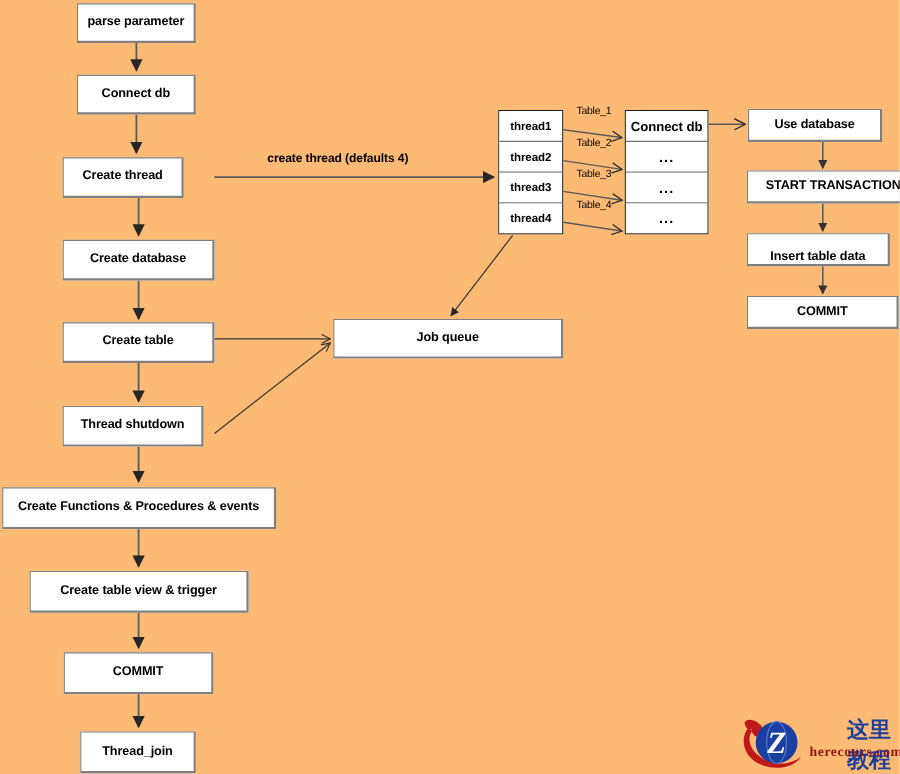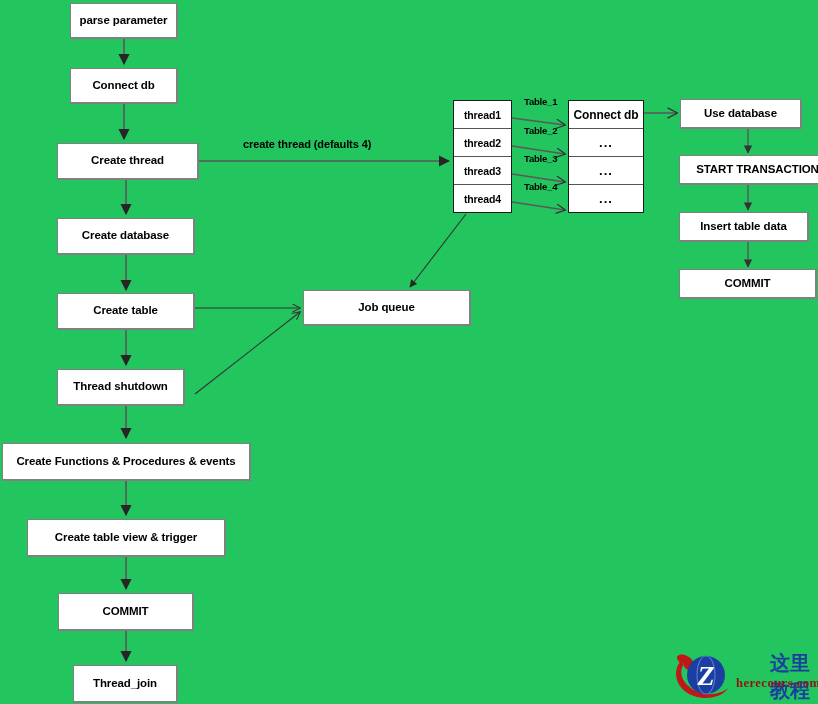--- a/index.html
+++ b/index.html
@@ -8,21 +8,21 @@
     padding: 0;
     background: #ffffff;
   }
   body {
     font-family: "Liberation Sans", sans-serif;
   }
   #canvas {
     position: relative;
     width: 818px;
     height: 704px;
-    background: #22c55e;
+    background: #fdba74;
     overflow: hidden;
   }
   .node {
     position: absolute;
     box-sizing: border-box;
     background: #ffffff;
     border: 1px solid #4d4d4d;
     display: flex;
     align-items: center;
     justify-content: center;
@@ -67,21 +67,21 @@
     position: absolute;
     font-size: 11px;
     font-weight: bold;
     color: #000000;
     white-space: nowrap;
     letter-spacing: -0.1px;
   }
   .small-label {
     position: absolute;
     font-size: 9.5px;
-    font-weight: bold;
+    font-weight: normal;
     color: #000000;
     white-space: nowrap;
     letter-spacing: -0.2px;
   }
   svg.wires {
     position: absolute;
     left: 0; top: 0;
     width: 818px;
     height: 704px;
     pointer-events: none;
@@ -170,21 +170,21 @@
   </svg>
 
   <div class="node shadow" style="left:70px; top:3px; width:108px; height:36px;">
     <span>parse parameter</span>
   </div>
 
   <div class="node shadow" style="left:70px; top:68px; width:108px; height:36px;">
     <span>Connect db</span>
   </div>
 
-  <div class="node shadow" style="left:57px; top:143px; width:142px; height:37px;">
+  <div class="node shadow" style="left:57px; top:143px; width:110px; height:37px;">
     <span>Create thread</span>
   </div>
 
   <div class="node shadow" style="left:57px; top:218px; width:138px; height:37px;">
     <span>Create database</span>
   </div>
 
   <div class="node shadow" style="left:57px; top:293px; width:138px; height:37px;">
     <span>Create table</span>
   </div>
@@ -202,21 +202,21 @@
   </div>
 
   <div class="node shadow" style="left:58px; top:593px; width:136px; height:38px;">
     <span>COMMIT</span>
   </div>
 
   <div class="node shadow" style="left:73px; top:665px; width:105px; height:38px;">
     <span>Thread_join</span>
   </div>
 
-  <div class="node shadow" style="left:303px; top:290px; width:168px; height:36px;">
+  <div class="node shadow" style="left:303px; top:290px; width:209px; height:36px;">
     <span>Job queue</span>
   </div>
 
   <div class="edge-label" style="left:243px; top:138px;">create thread (defaults 4)</div>
 
   <div class="stack" style="left:453px; top:100px; width:59px; height:113px;">
     <div class="stack-cell">thread1</div>
     <div class="stack-cell">thread2</div>
     <div class="stack-cell">thread3</div>
     <div class="stack-cell">thread4</div>
@@ -235,21 +235,21 @@
   </div>
 
   <div class="node shadow" style="left:680px; top:99px; width:122px; height:30px;">
     <span>Use database</span>
   </div>
 
   <div class="node shadow" style="left:679px; top:155px; width:158px; height:30px;">
     <span>START TRANSACTION</span>
   </div>
 
-  <div class="node shadow" style="left:679px; top:212px; width:130px; height:30px;">
+  <div class="node shadow" style="left:679px; top:212px; width:130px; height:30px;align-items:flex-end;">
     <span>Insert table data</span>
   </div>
 
   <div class="node shadow" style="left:679px; top:269px; width:138px; height:30px;">
     <span>COMMIT</span>
   </div>
 
   <div id="logo">
     <svg width="146" height="56" viewBox="0 0 146 56">
 

